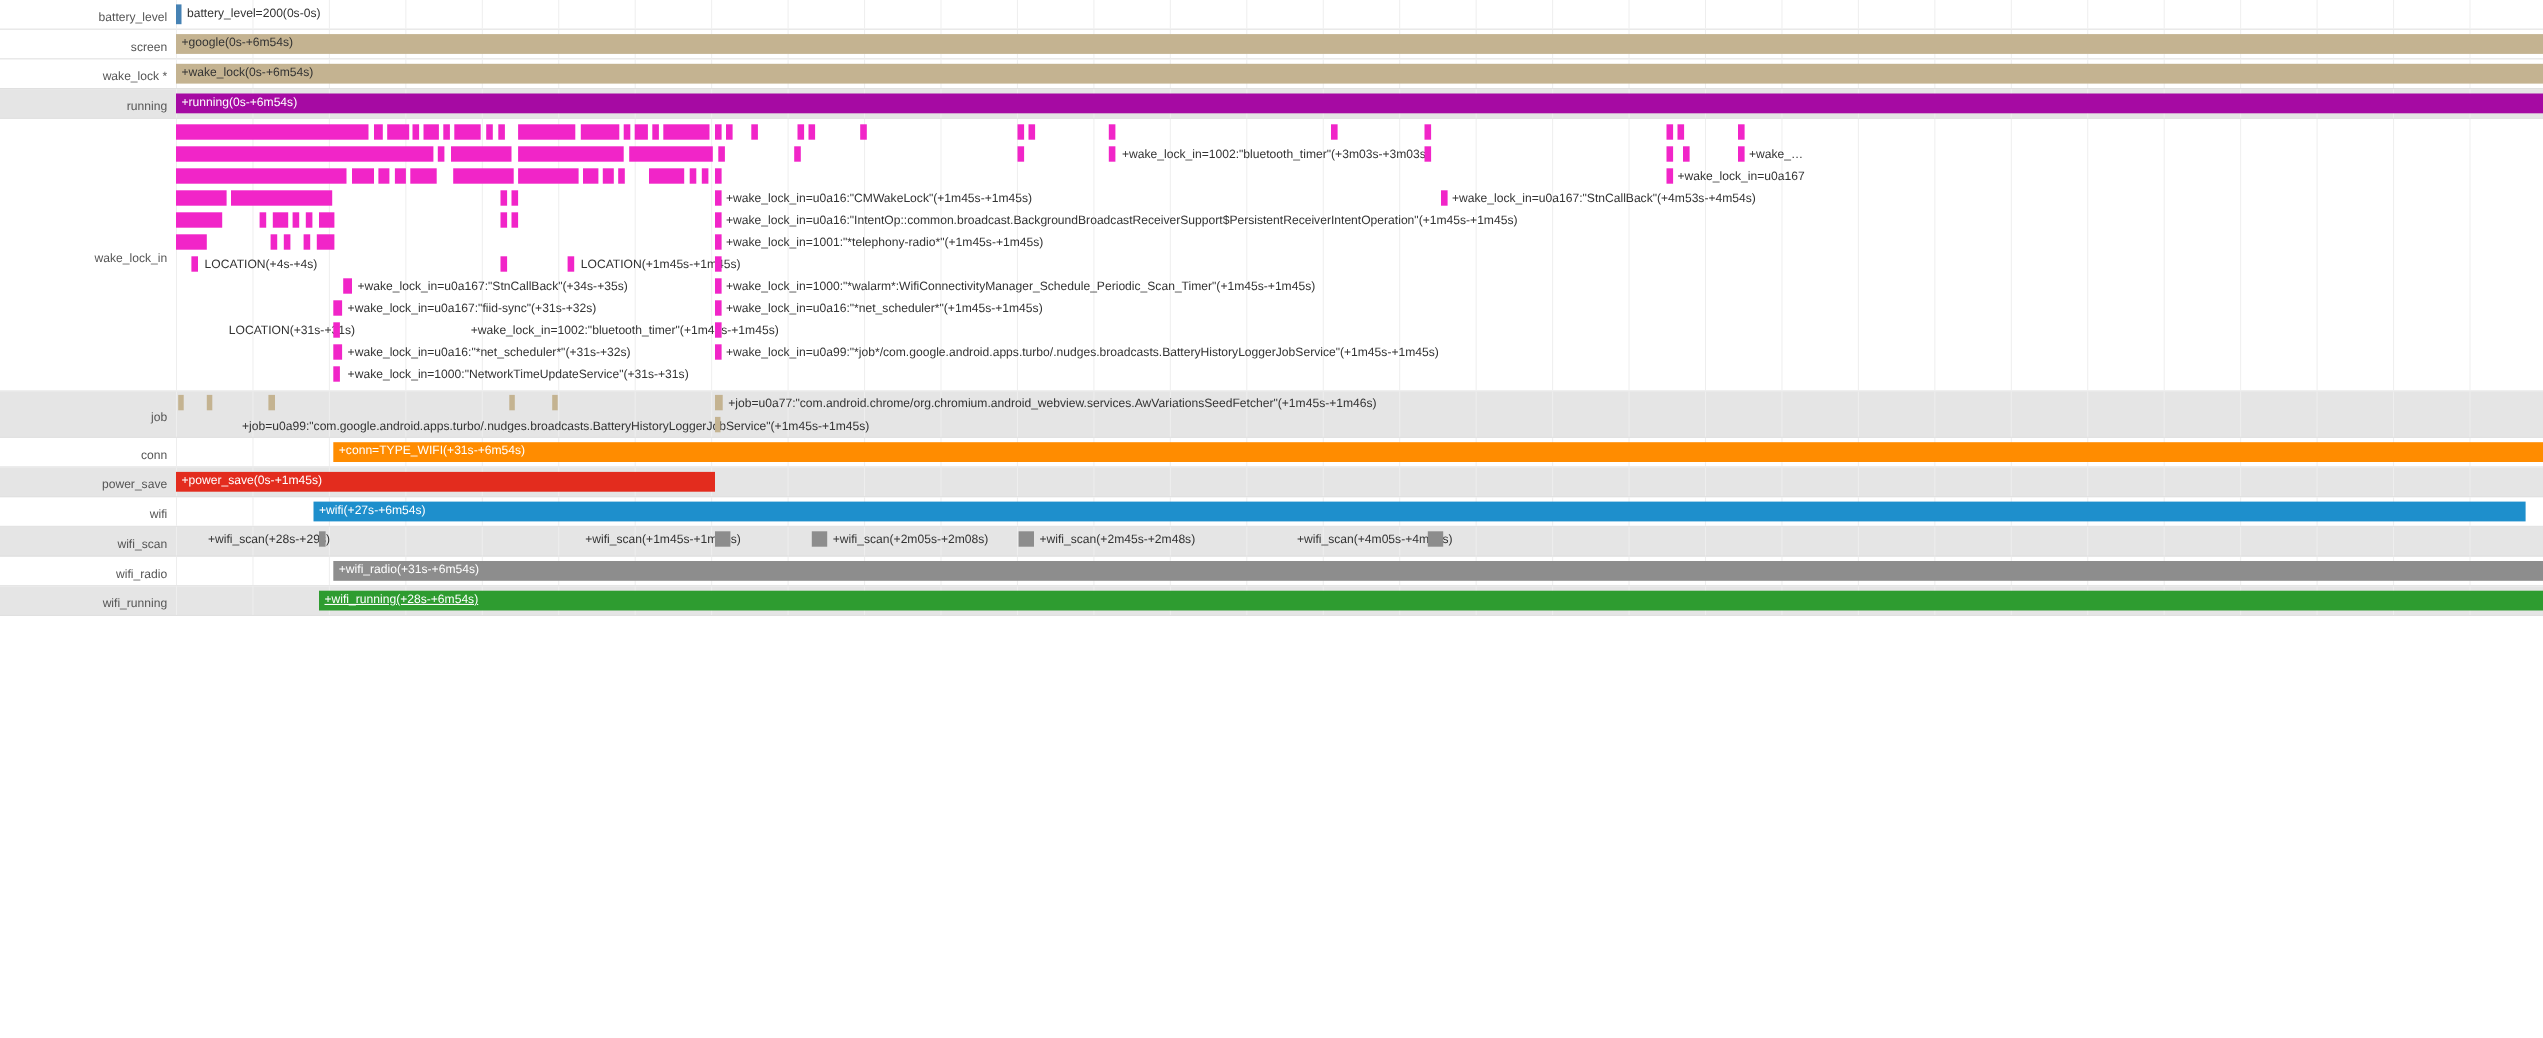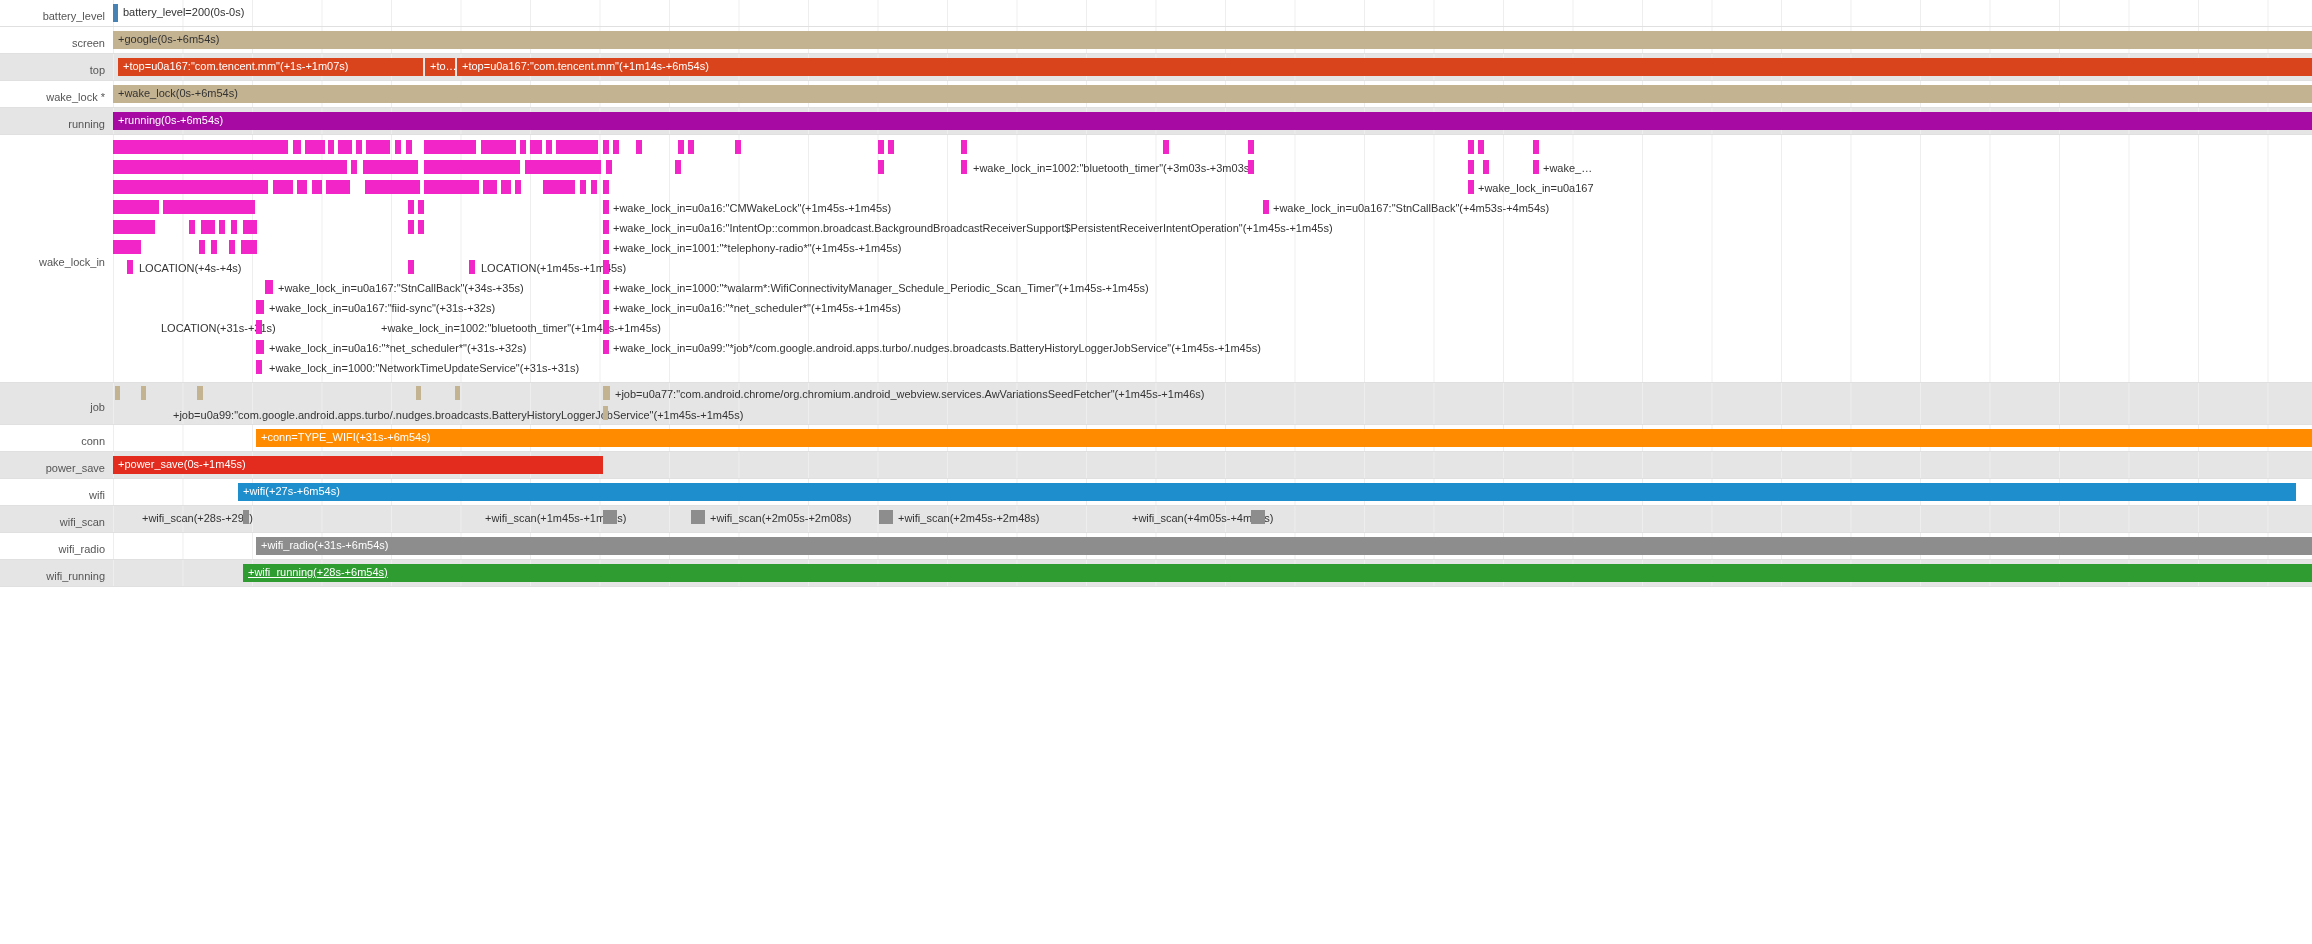--- a/index.html
+++ b/index.html
@@ -1,20 +1,20 @@
 <!DOCTYPE html>
 <html><head>
 <meta charset="utf-8">
 <style>
 * { margin:0; padding:0; box-sizing:border-box; }
 body { font-family:Arial,Helvetica,sans-serif; font-size:11px; background:#fff; color:#333; overflow-x:auto; }
 .timeline { width:2312px; }
 .row { display:flex; border-bottom:1px solid #e0e0e0; min-height:27px; }
 .row.shaded { background:#e5e5e5; }
-.label { width:113px; flex:0 0 113px; text-align:right; padding:6px 8px 0 0; font-size:11px; color:#555; display:flex; align-items:center; justify-content:flex-end; }
+.label { width:113px; flex:0 0 113px; text-align:right; padding:6px 8px 0 0; font-size:11px; color:#555; display:flex; align-items:center; justify-content:flex-end;margin-left:47px; }
 .track { position:relative; flex:1; background-image:linear-gradient(to right,#eee 1px,transparent 1px); background-size:69.5px 100%; }
 .bar { position:absolute; height:18px; top:4px; color:#fff; font-size:11px; padding:2px 0 0 5px; white-space:nowrap; overflow:hidden; }
 .txt { position:absolute; font-size:11px; color:#333; white-space:nowrap; padding-top:4px; }
 .blk { position:absolute; height:14px; top:4px; }
 
 
 .c-steel{background:#4682b4;} .c-green{background:#19905a;} .c-tan{background:#c4b391;}
 .c-orangered{background:#d9441c;} .c-magenta{background:#a60aa3;}
 .c-orange{background:#ff8c00;} .c-red{background:#e32c1e;} .c-blue{background:#1e8fcc;}
 .c-gray{background:#8d8d8d;} .c-green2{background:#2e9c30;} .c-tan2{background:#c4b391;}
@@ -37,28 +37,20 @@
 </div>
 
 
 <div class="row">
   <div class="label">screen</div>
   <div class="track">
     <div class="bar c-tan" style="left:0;right:0;color:#333;">+google(0s-+6m54s)</div>
   </div>
 </div>
 
-<div class="row shaded">
-  <div class="label">top</div>
-  <div class="track">
-    <div class="bar c-orangered" style="left:5px;width:305px;">+top=u0a167:"com.tencent.mm"(+1s-+1m07s)</div>
-    <div class="bar c-orangered" style="left:312px;width:30px;">+to…</div>
-    <div class="bar c-orangered" style="left:344px;right:0;">+top=u0a167:"com.tencent.mm"(+1m14s-+6m54s)</div>
-  </div>
-</div>
 
 <div class="row">
   <div class="label">wake_lock *</div>
   <div class="track">
     <div class="bar c-tan" style="left:0;right:0;color:#333;">+wake_lock(0s-+6m54s)</div>
   </div>
 </div>
 
 <div class="row shaded">
   <div class="label">running</div>

